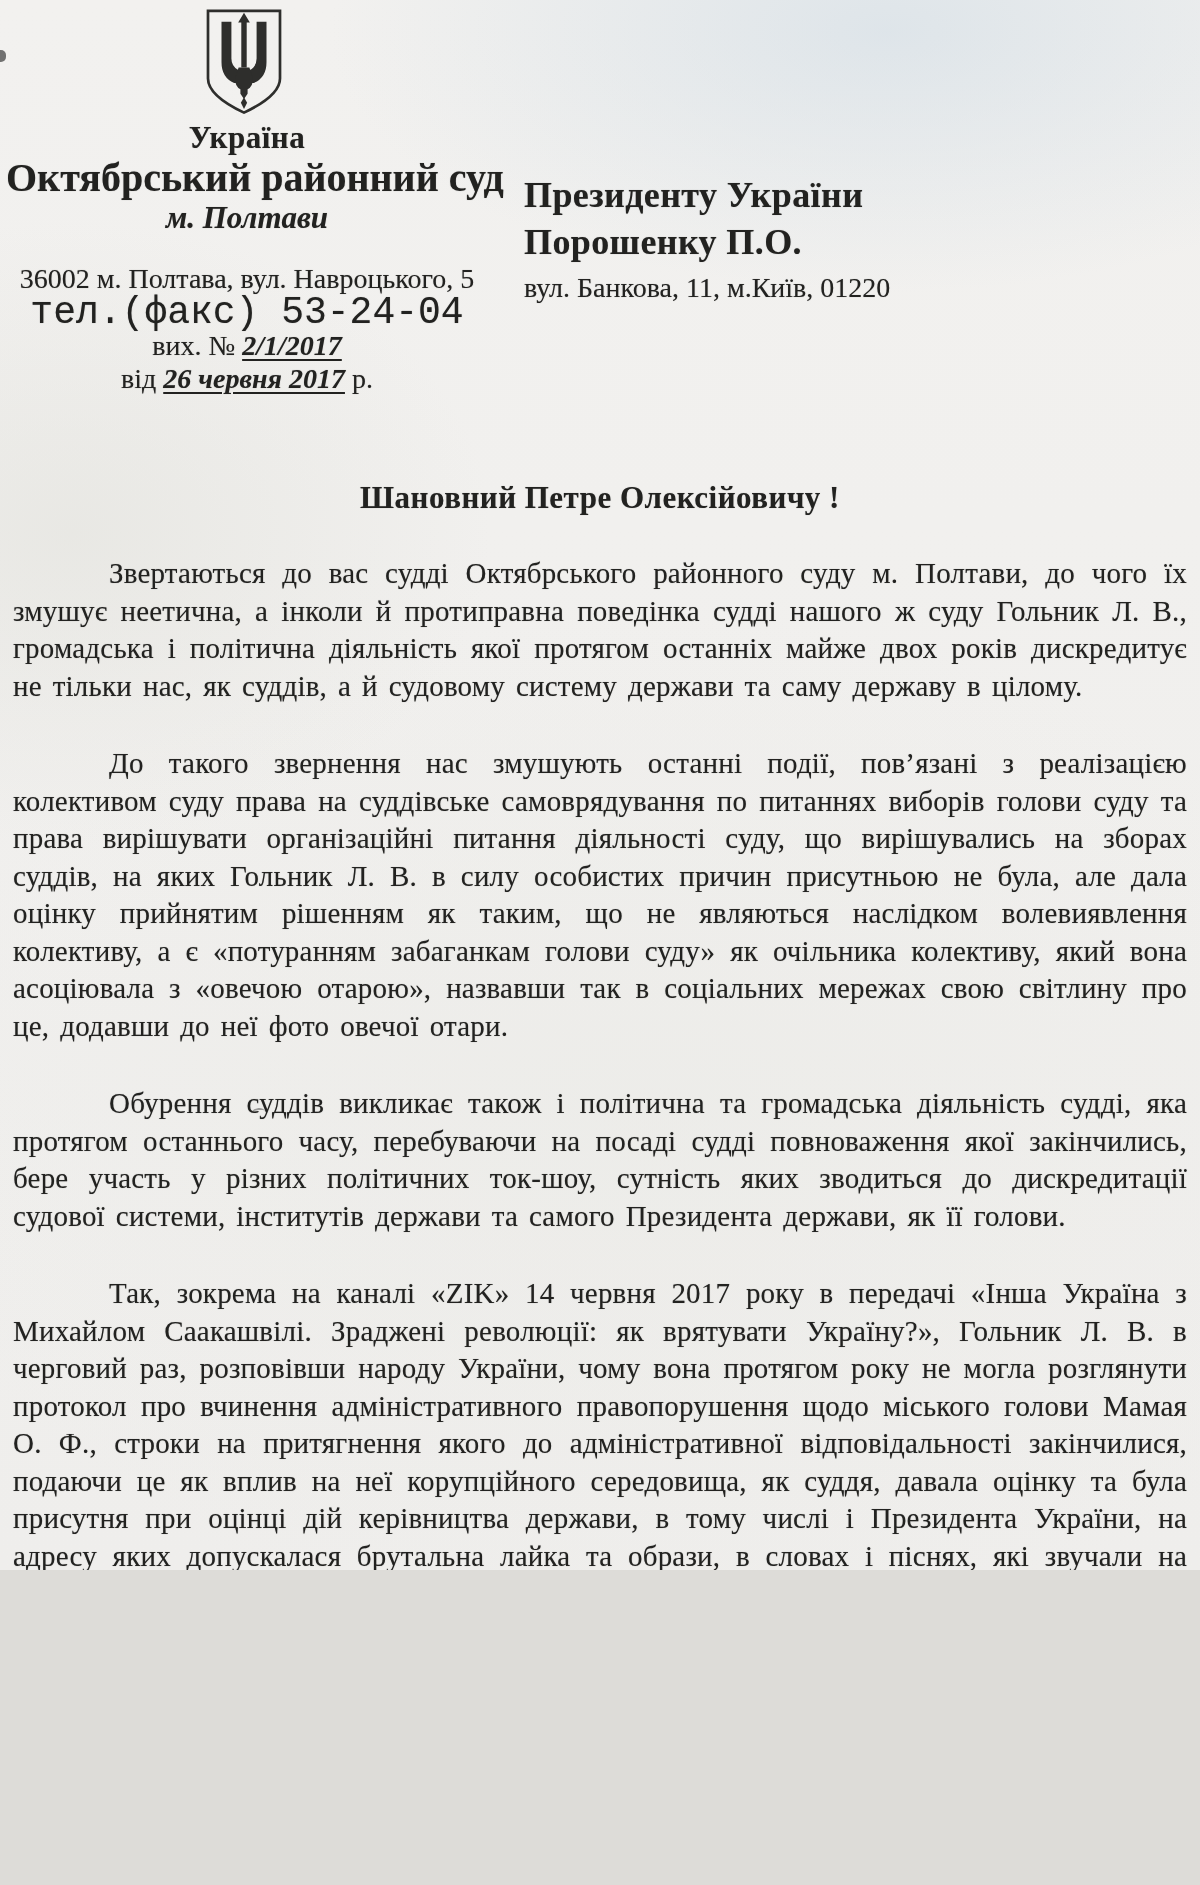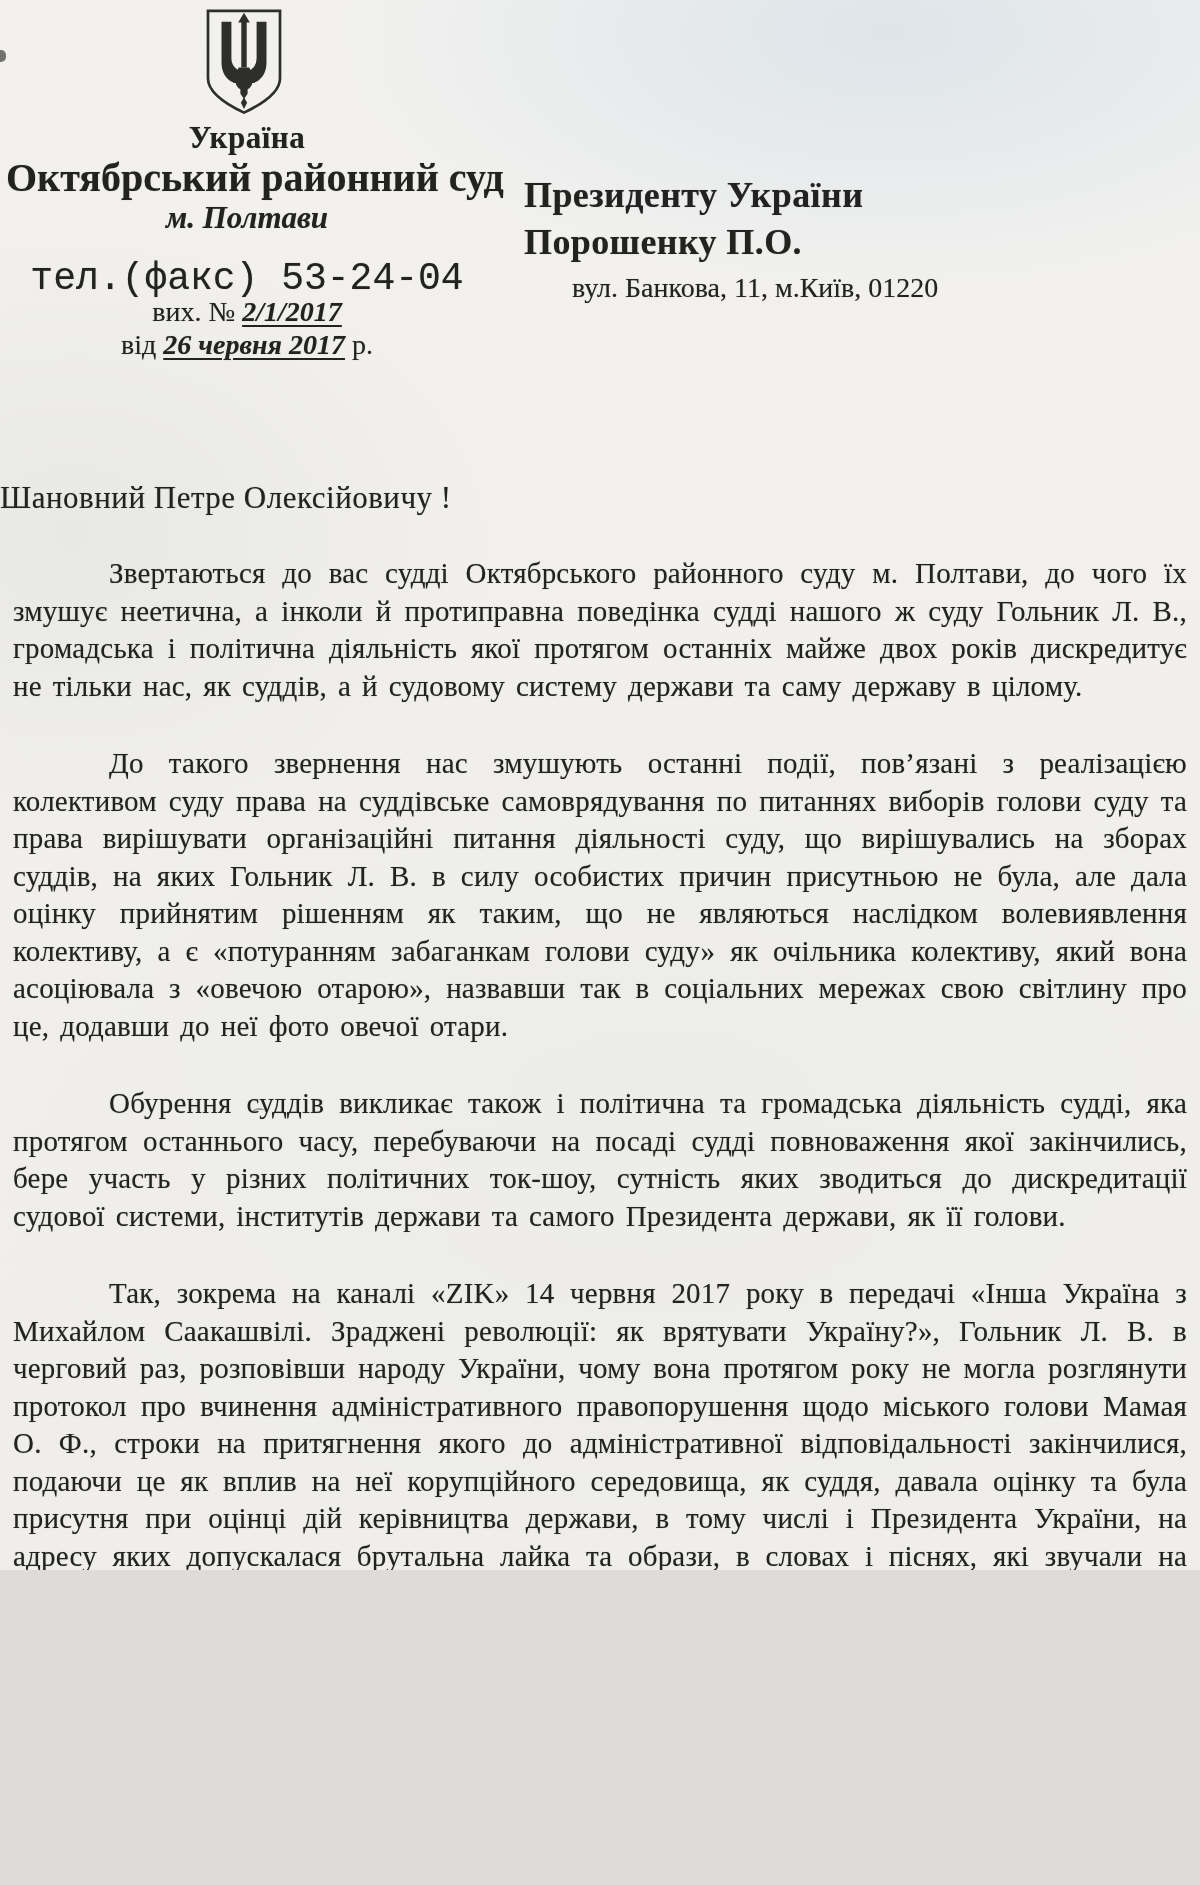--- a/index.html
+++ b/index.html
@@ -34,26 +34,26 @@
   .sender-ref      { font-size: 28px; line-height: 33px; }
   .sender-date     { font-size: 28px; line-height: 34px; }
   .bi-underline {
     font-weight: bold; font-style: italic;
     text-decoration: underline; text-underline-offset: 4px; text-decoration-thickness: 2px;
   }
 
   
   .recipient { position: absolute; left: 524px; top: 172px; text-align: left; white-space: nowrap; }
   .recipient-name1, .recipient-name2 { font-size: 36px; font-weight: bold; line-height: 47px; letter-spacing: 0.4px; }
-  .recipient-address { font-size: 28px; line-height: 44px; margin-left: 48px; }
+  .recipient-address { font-size: 28px; line-height: 44px; }
 
   
   .salutation {
     position: absolute; left: 0; top: 480px; width: 1200px;
-    text-align: left; font-size: 31px; font-weight: normal; letter-spacing: 0.5px;
+    text-align: center; font-size: 31px; font-weight: bold; letter-spacing: 0.5px;
   }
   .letter-body {
     position: absolute; left: 13px; top: 555px; width: 1174px;
     font-size: 29px; line-height: 37.5px;
     text-align: justify; word-spacing: 3.5px; letter-spacing: 0.2px;
   }
   .letter-body p { margin: 0 0 40px 0; text-indent: 96px; }
 
   
   .artifact { position: absolute; }
@@ -75,20 +75,21 @@
         <path d="M44 68 H56 L60 80 Q60 89 54 92 L54 97 L50 103 L46 97 L46 92 Q40 89 40 80 Z"></path>
         <path d="M50 101 L53.5 107 L50 114 L46.5 107 Z"></path>
       </g>
     </svg>
   </div>
 
   <div class="sender">
     <div class="sender-country">Україна</div>
     <div class="sender-court">Октябрський районний суд</div>
     <div class="sender-city">м. Полтави</div>
+    <div class="sender-address">36002 м. Полтава, вул. Навроцького, 5</div>
     <div class="sender-phone">тел.(факс) 53-24-04</div>
     <div class="sender-ref">
       <span>вих. №</span>
       <span class="bi-underline">2/1/2017</span>
     </div>
     <div class="sender-date">
       <span>від</span>
       <span class="bi-underline">26 червня 2017</span>
       <span>р.</span>
     </div>

